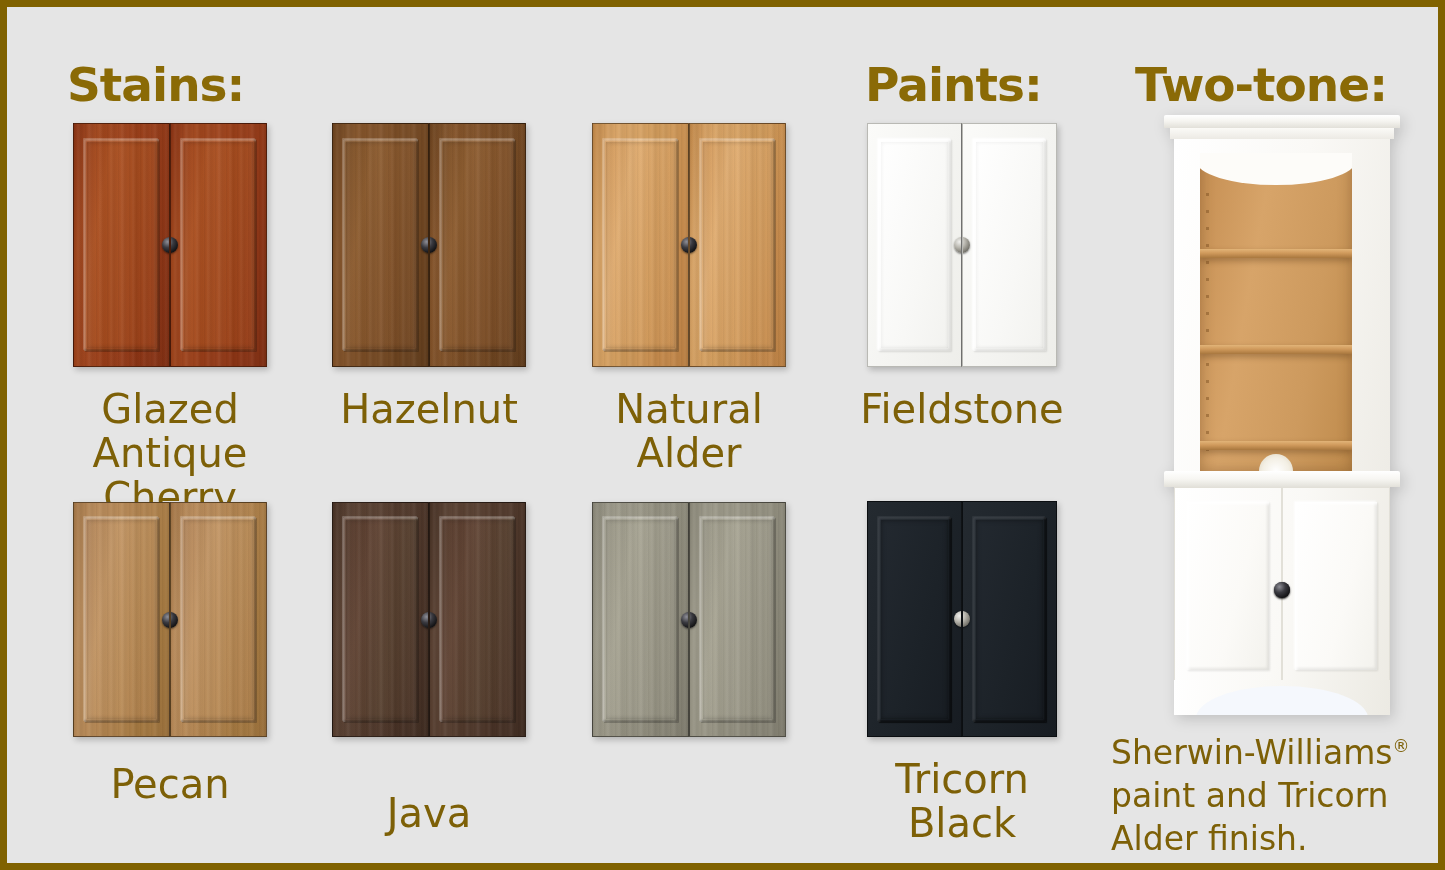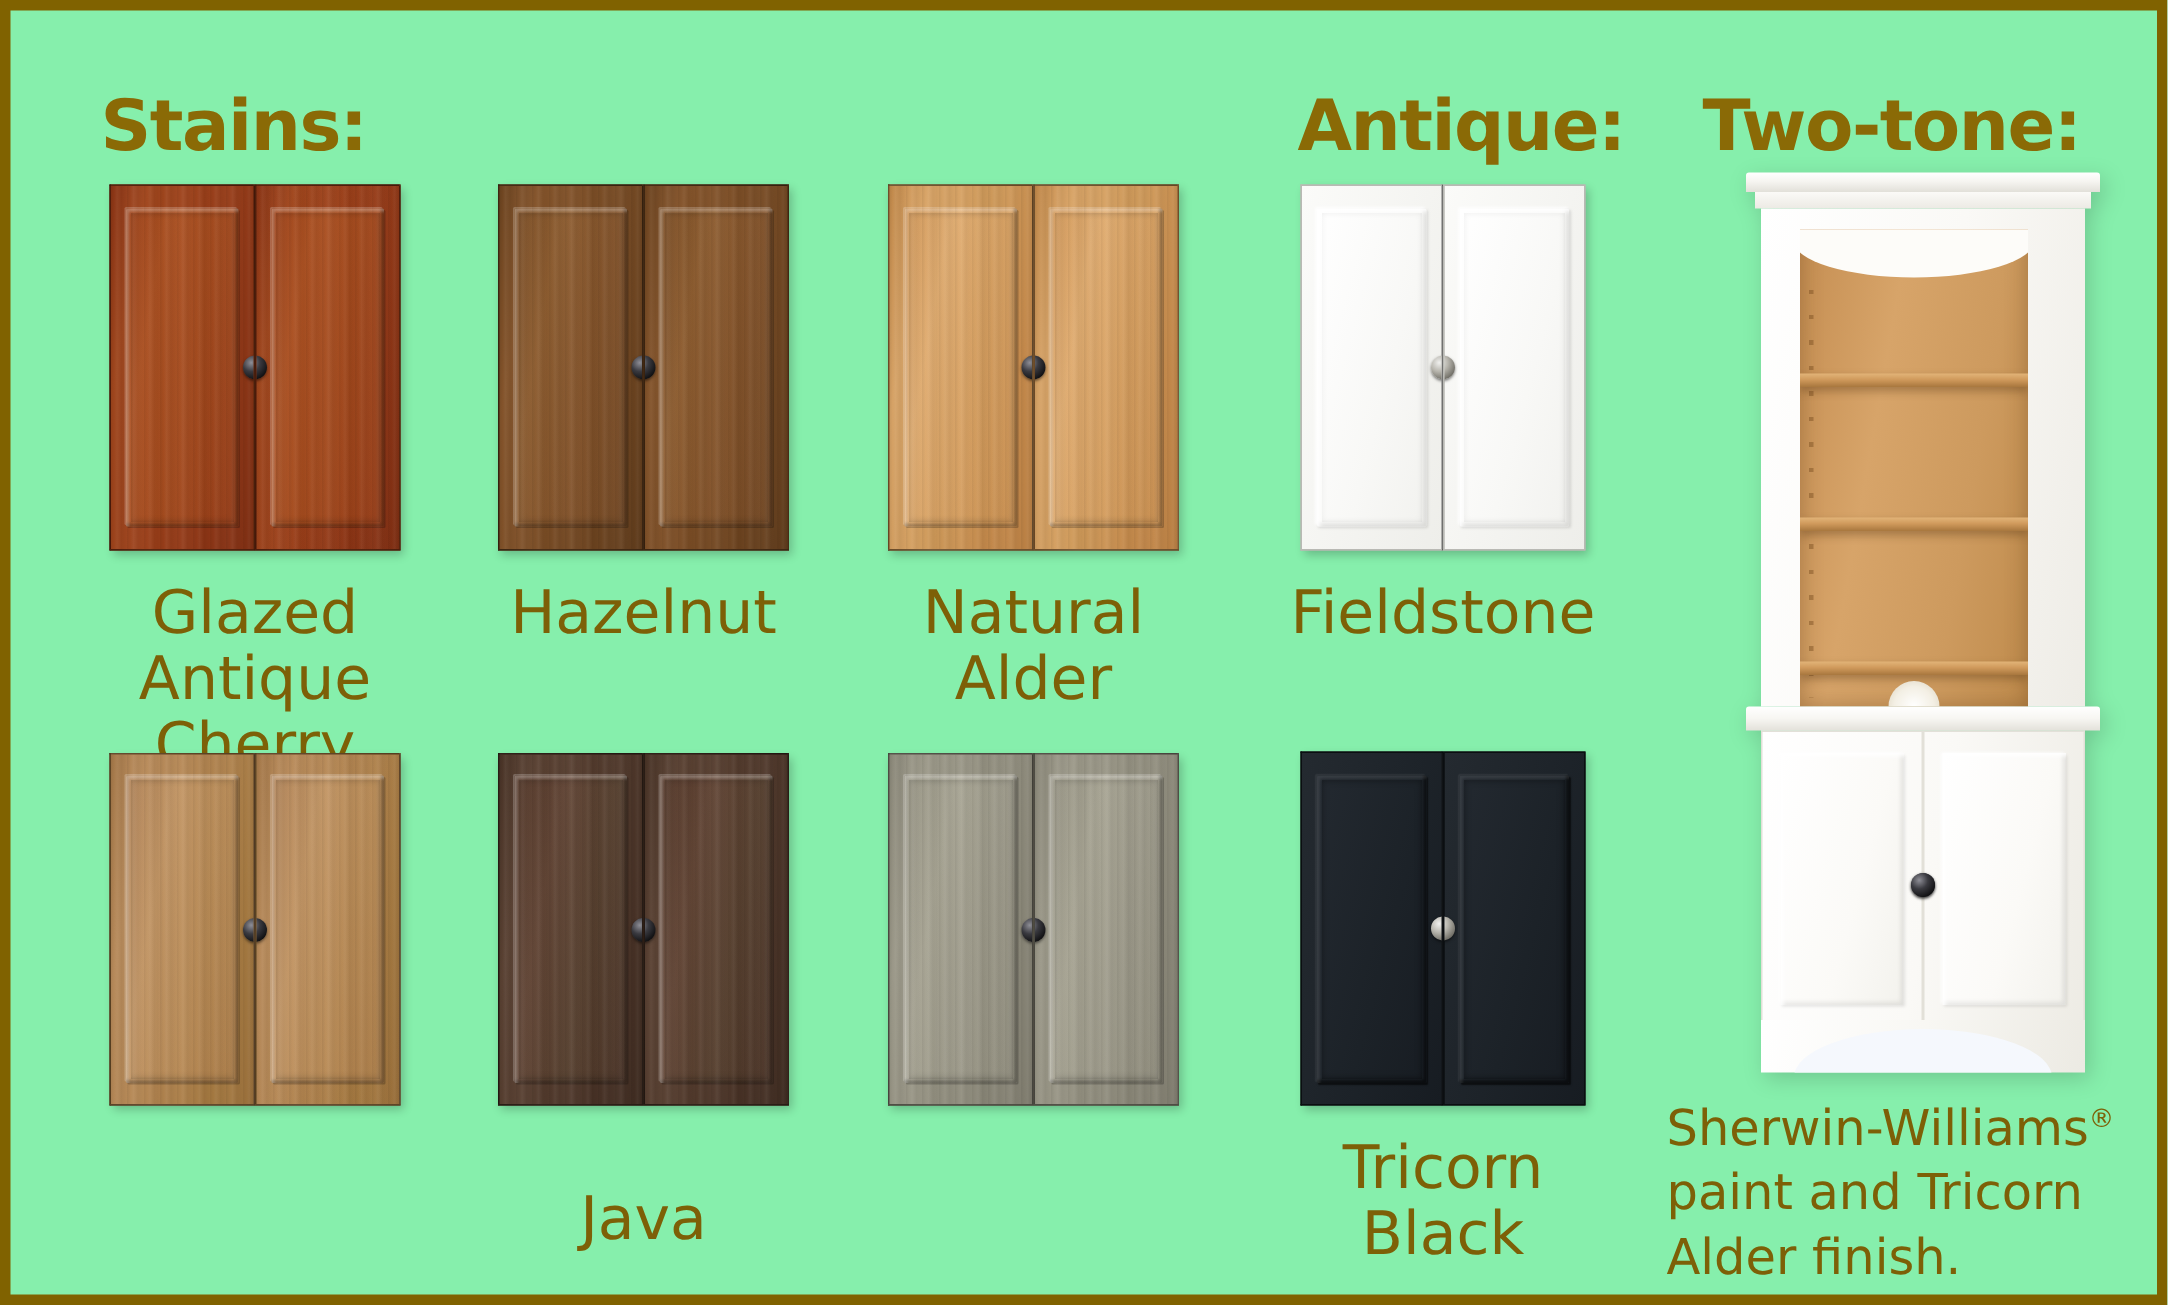--- a/index.html
+++ b/index.html
@@ -9,21 +9,21 @@
     height: 870px;
     overflow: hidden;
     background: #f5f8fd;
     font-family: "Liberation Sans", sans-serif;
   }
 
   #page {
     position: relative;
     width: 1445px;
     height: 870px;
-    background: #86efac;
+    background: #e5e5e5;
     border: 7px solid #806200;
     overflow: hidden;
   }
 
   
   .heading {
     position: absolute;
     font-family: "DejaVu Sans", sans-serif;
     font-weight: 700;
     font-size: 47px;
@@ -294,21 +294,21 @@
     color: #7d6007;
   }
   .tt-caption sup { font-size: 17px; vertical-align: super; }
 </style>
 </head>
 <body>
 
 <div id="page">
 
   <div class="heading" id="h-stains">Stains:</div>
-  <div class="heading" id="h-paints">Antique:</div>
+  <div class="heading" id="h-paints">Paints:</div>
   <div class="heading" id="h-twotone">Two-tone:</div>
 
   <div class="cab fin-cherry" style="left:66px; top:116px; width:194px; height:244px;">
     <div class="door left">
       <div class="panel"></div>
       <div class="knob dark left"></div>
     </div>
     <div class="door right">
       <div class="panel"></div>
       <div class="knob dark right"></div>
@@ -345,20 +345,21 @@
   <div class="cab fin-pecan" style="left:66px; top:495px; width:194px; height:235px;">
     <div class="door left">
       <div class="panel"></div>
       <div class="knob dark left"></div>
     </div>
     <div class="door right">
       <div class="panel"></div>
       <div class="knob dark right"></div>
     </div>
   </div>
+  <div class="label narrow" style="left:13px; top:755px;">Pecan</div>
 
   <div class="cab fin-java" style="left:325px; top:495px; width:194px; height:235px;">
     <div class="door left">
       <div class="panel"></div>
       <div class="knob dark left"></div>
     </div>
     <div class="door right">
       <div class="panel"></div>
       <div class="knob dark right"></div>
     </div>

